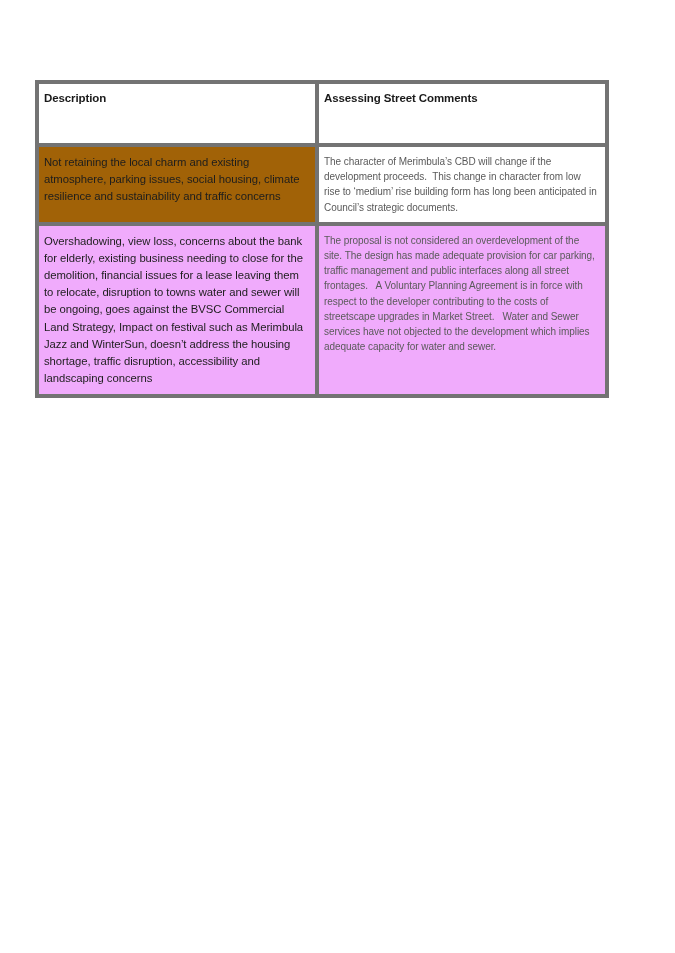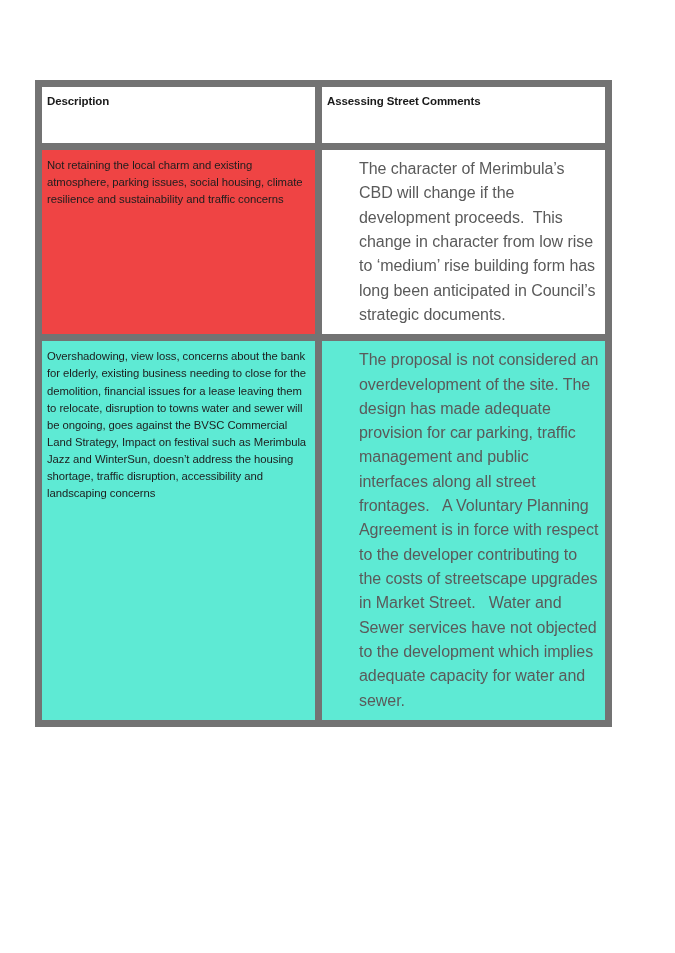--- a/index.html
+++ b/index.html
@@ -27,21 +27,21 @@
     position: absolute;
     left: 35px;
     top: 80px;
     width: 570px;
     border-collapse: collapse;
     table-layout: fixed;
   }
 
   .doc-table td,
   .doc-table th {
-    border: 7px solid #737373;
+    border: 4px solid #737373;
     vertical-align: top;
     padding: 7px 6px 7px 5px;
     box-sizing: border-box;
   }
 
   .col-desc  { width: 280px; }
   .col-comm  { width: 290px; }
 
   
   .row-header td {
@@ -51,44 +51,43 @@
   .hdr-text {
     font-size: 11.5px;
     font-weight: bold;
     color: #1a1a1a;
     line-height: 1.35;
     letter-spacing: -0.1px;
   }
 
   
   .cell-desc {
-    background: #ef4444;
+    background: #a16207;
   }
   .cell-comm {
     background: #ffffff;
   }
   .row-shaded .cell-desc,
   .row-shaded .cell-comm {
-    background: #5eead4;
+    background: #f0abfc;
   }
 
   .desc-text {
     font-size: 11.3px;
     color: #1d1d1d;
     line-height: 1.52;
     letter-spacing: -0.05px;
     white-space: pre-wrap;
   }
   .comm-text {
-    font-size: 16px;
+    font-size: 10px;
     color: #5a5a5a;
     line-height: 1.52;
     letter-spacing: -0.05px;
     white-space: pre-wrap;
-    margin-left: 32px;
   }
 </style>
 </head>
 <body>
 
 <div class="page">
 
   <table class="doc-table">
     <thead>
       <tr class="row-header">

